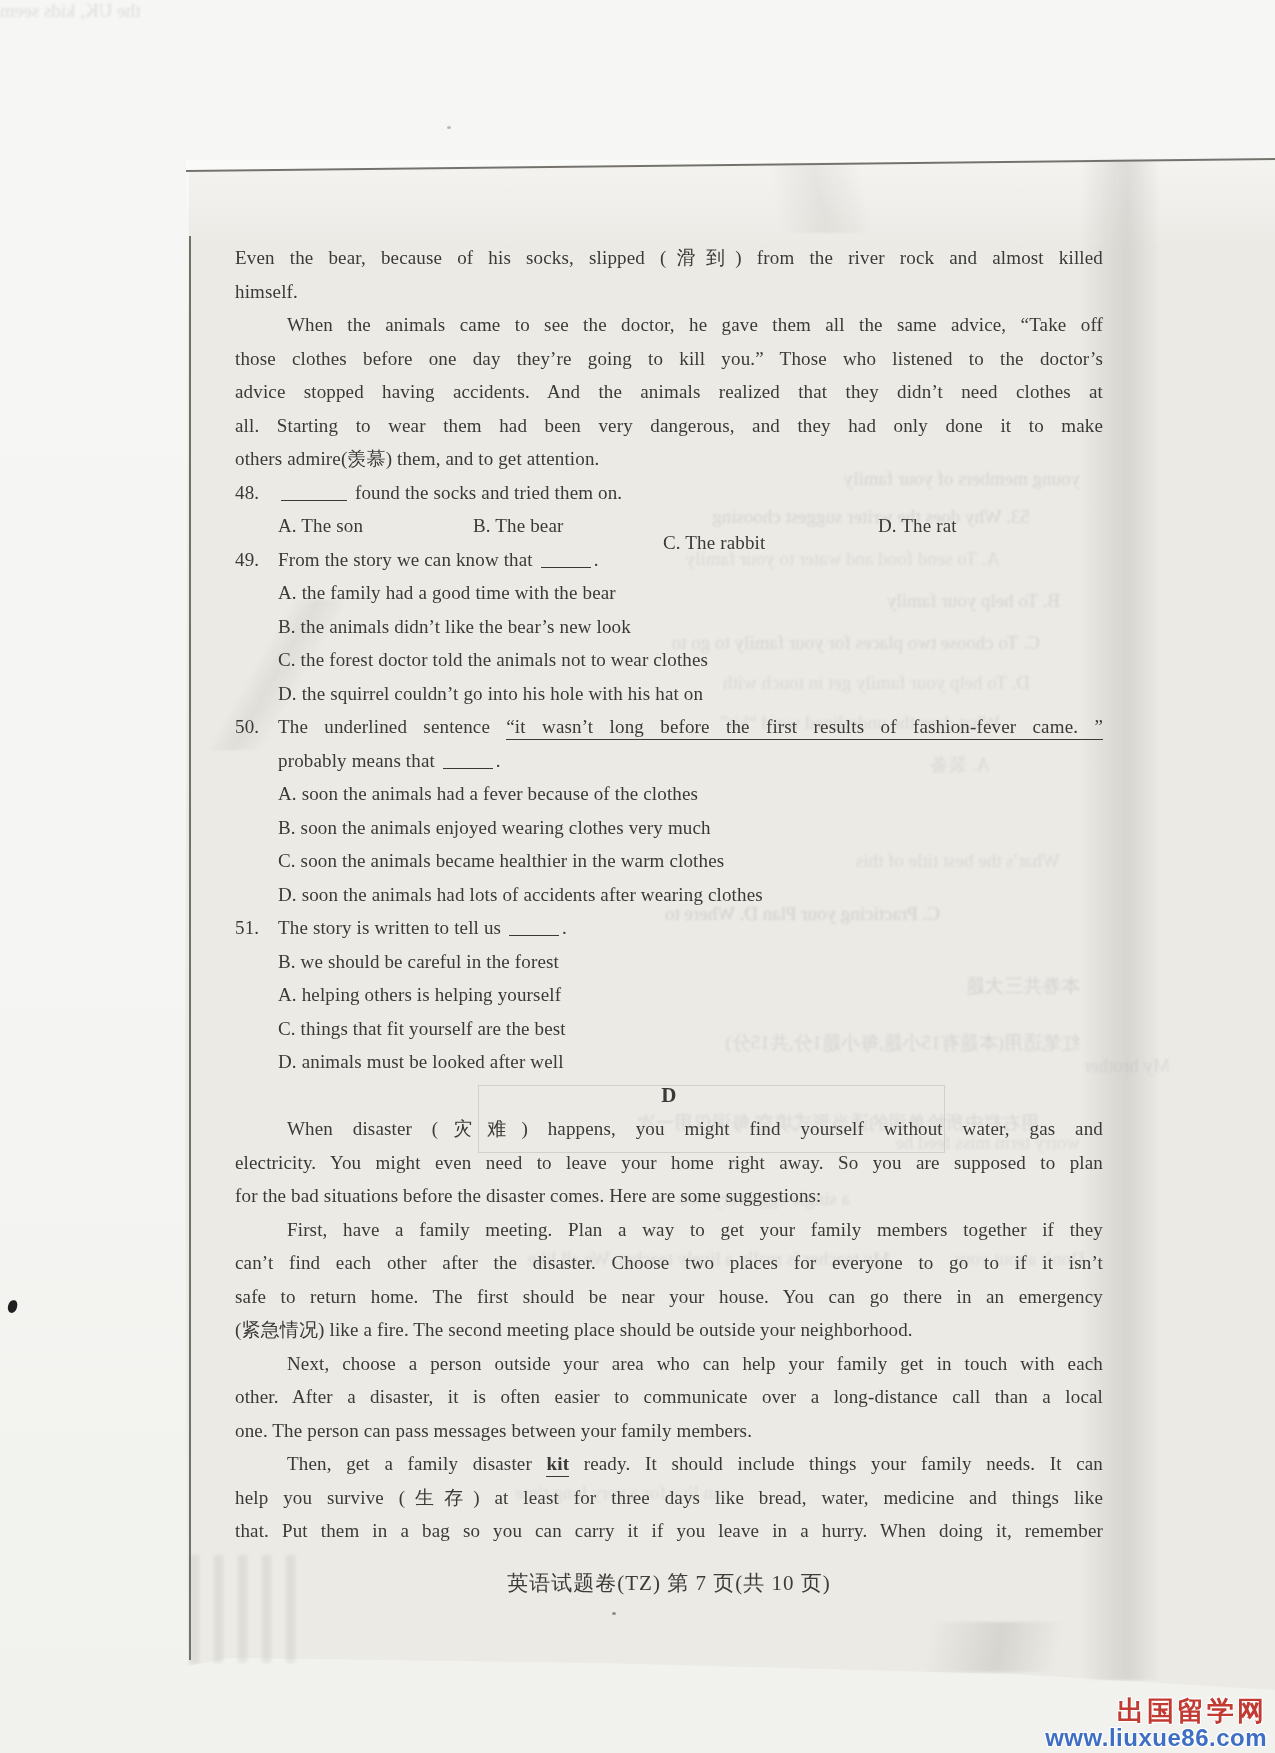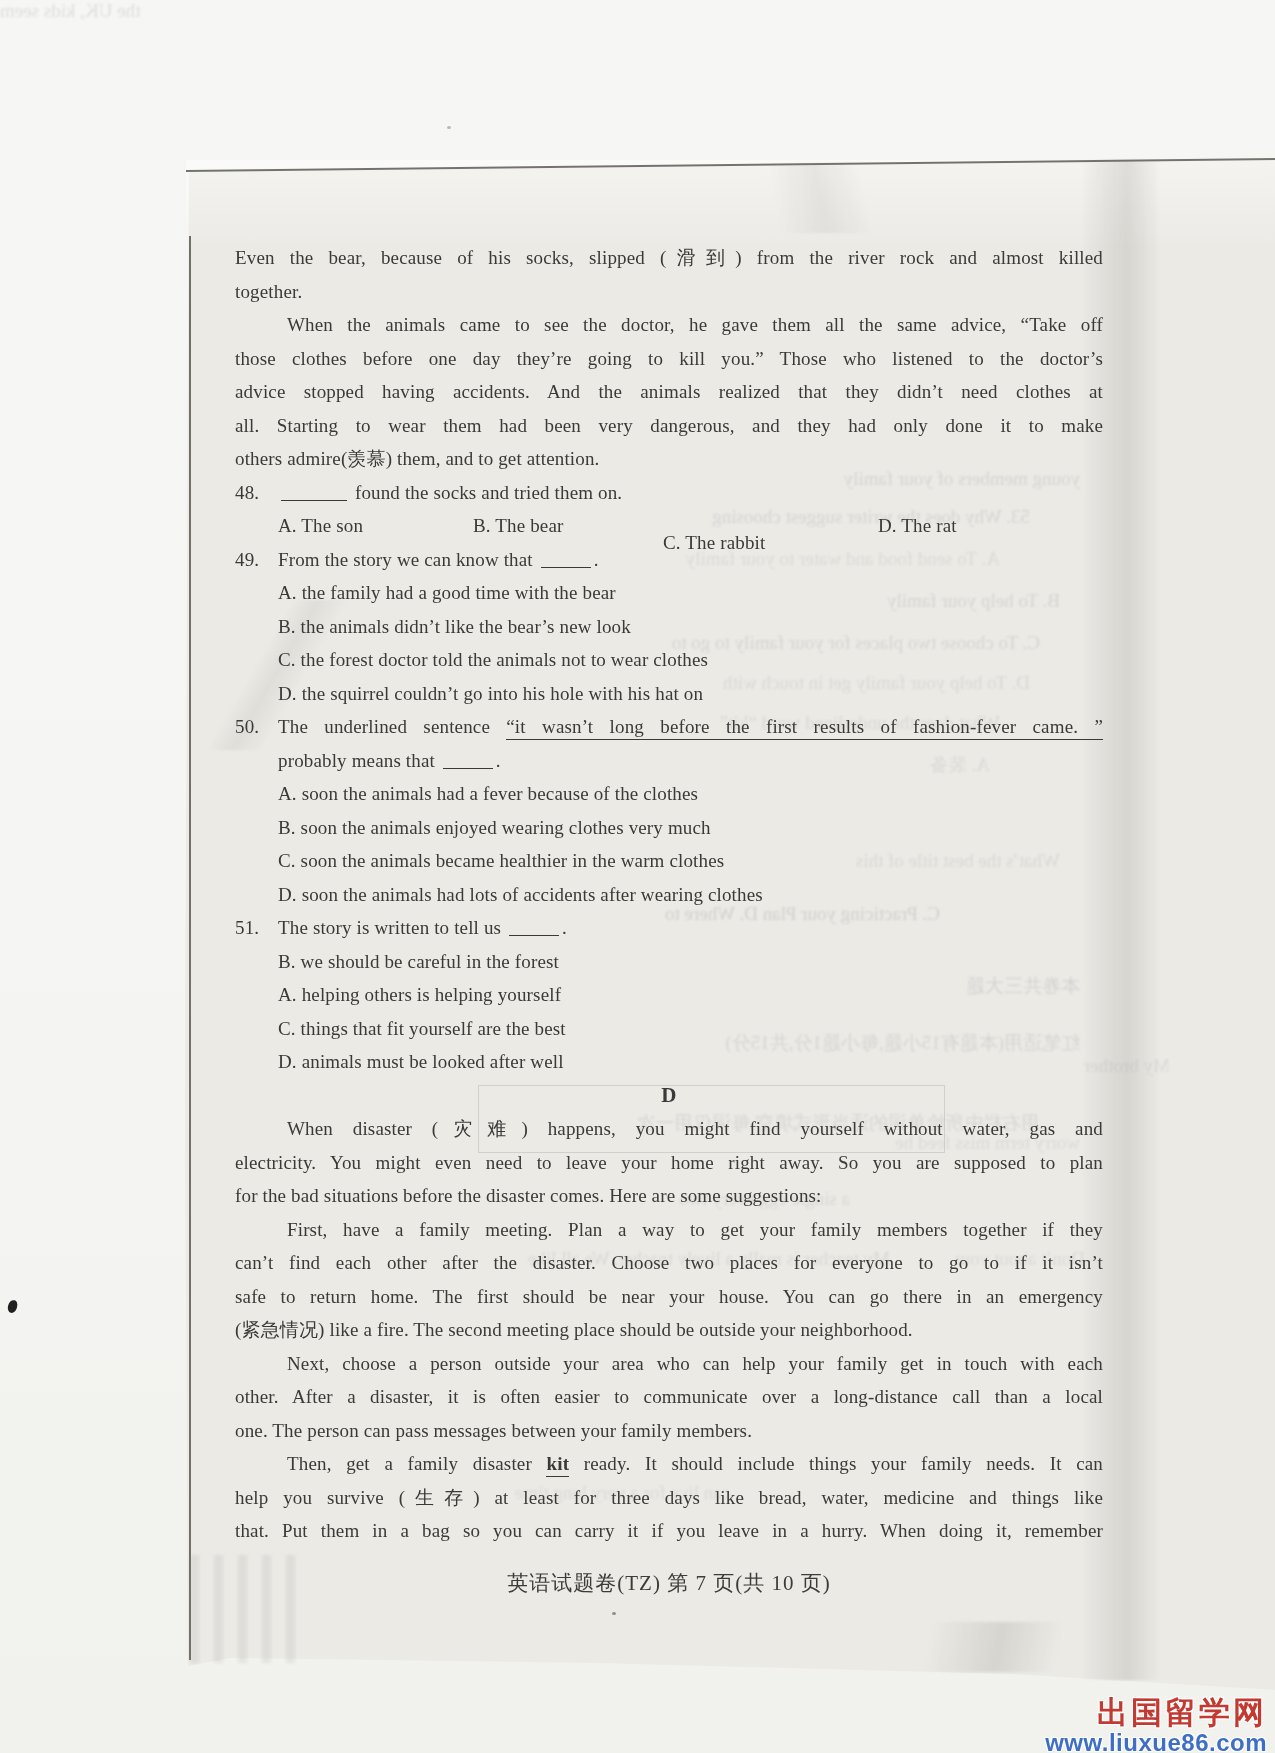--- a/index.html
+++ b/index.html
@@ -88,21 +88,21 @@
   .bt:nth-of-type(17){left:290px;top:1248px;width:600px;opacity:.18;}
   .bt:nth-of-type(18){left:955px;top:1248px;width:130px;opacity:.16;}
   .bt:nth-of-type(19){left:850px;top:1055px;width:320px;opacity:.16;}
   .bt:nth-of-type(20){left:480px;top:1482px;width:250px;opacity:.16;}
   .bleed-box{position:absolute;left:478px;top:1085px;width:465px;height:66px;
     border:1px solid rgba(130,130,138,.25);filter:blur(.6px);}
 
   
   .watermark{position:absolute;right:8px;top:1697px;text-align:right;line-height:1.05;
     font-family:"Liberation Sans","DejaVu Sans",sans-serif;}
-  .wm-name{font-size:31px;font-weight:bold;letter-spacing:3px;color:#c23b32;
+  .wm-name{font-size:27px;font-weight:bold;letter-spacing:3px;color:#c23b32;
     text-shadow:0 0 2px #fff,1px 1px 0 #fff,-1px -1px 0 #fff,1px -1px 0 #fff,-1px 1px 0 #fff;}
   .wm-url{font-size:24px;font-weight:bold;color:#3e6fc4;letter-spacing:.5px;
     text-shadow:0 0 2px #fff,1px 1px 0 #fff,-1px -1px 0 #fff,1px -1px 0 #fff,-1px 1px 0 #fff;}
 </style>
 </head>
 <body>
 
 <div class="scan">
 
   <div class="paper"></div>
@@ -134,21 +134,21 @@
       <div class="bt">a single egg every two</div>
       <div class="bt">My teacher is really a lively teacher. We all like</div>
       <div class="bt">Don’t        about your exams, everything will be fine.</div>
       <div class="bt">My brother</div>
       <div class="bt">can live for a very long time</div>
       <div class="bt">the UK, kids seem</div>
     </div>
 
   <div class="text-block">
       <div class="line v-p just"><span class="seg">Even the bear, because of his socks, slipped (滑到) from the river rock and almost killed</span></div>
-      <div class="line v-p"><span class="seg">together.</span></div>
+      <div class="line v-p"><span class="seg">himself.</span></div>
       <div class="line v-pi just"><span class="seg">When the animals came to see the doctor, he gave them all the same advice, “Take off</span></div>
       <div class="line v-p just"><span class="seg">those clothes before one day they’re going to kill you.” Those who listened to the doctor’s</span></div>
       <div class="line v-p just"><span class="seg">advice stopped having accidents.  And the animals realized that they didn’t need clothes at</span></div>
       <div class="line v-p just"><span class="seg">all.  Starting to wear them had been very dangerous, and they had only done it to make</span></div>
       <div class="line v-p"><span class="seg">others admire(羡慕) them, and to get attention.</span></div>
       <div class="line v-q"><span class="seg num">48.</span><span class="seg blank blank-lg"></span><span class="seg"> found the socks and tried them on.</span></div>
       <div class="line v-optrow">
         <span class="seg">A.  The son</span>
         <span class="seg">B.  The bear</span>
         <span class="seg">C.  The rabbit</span>

